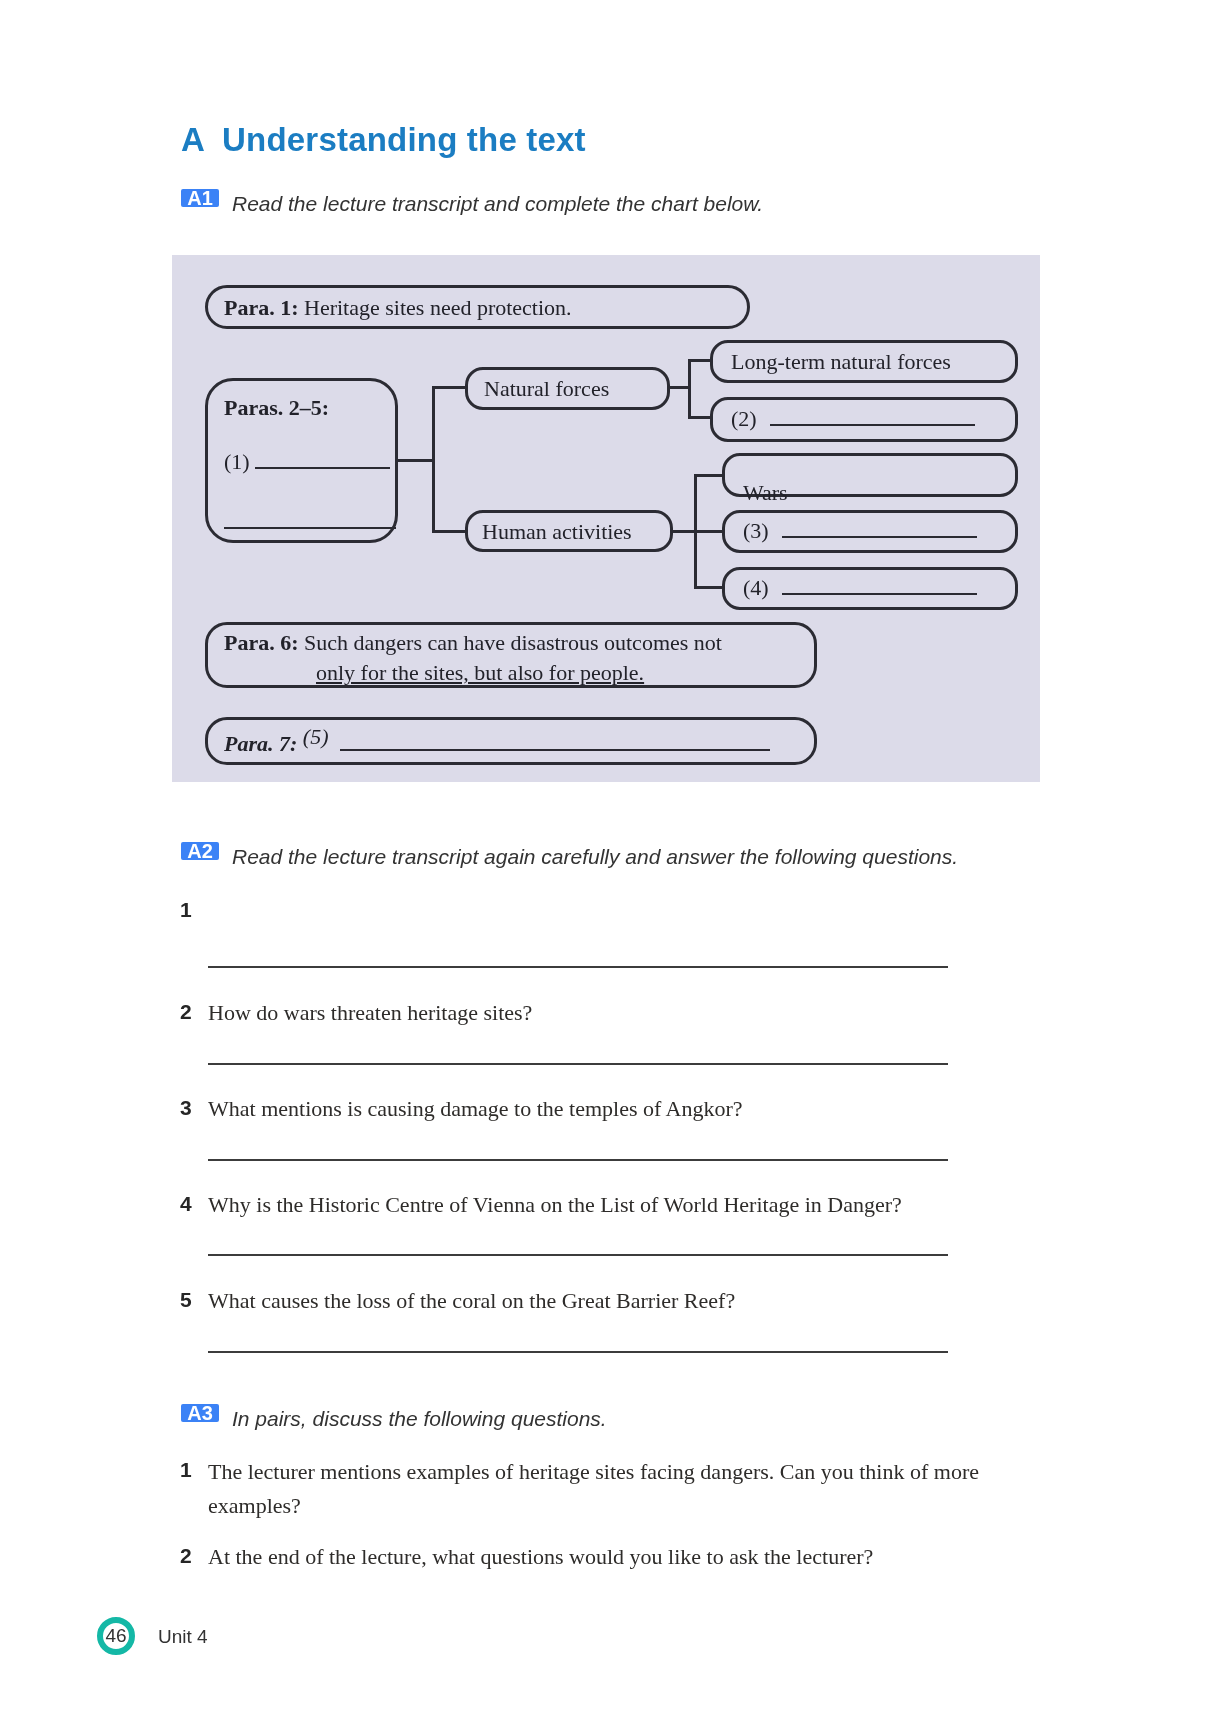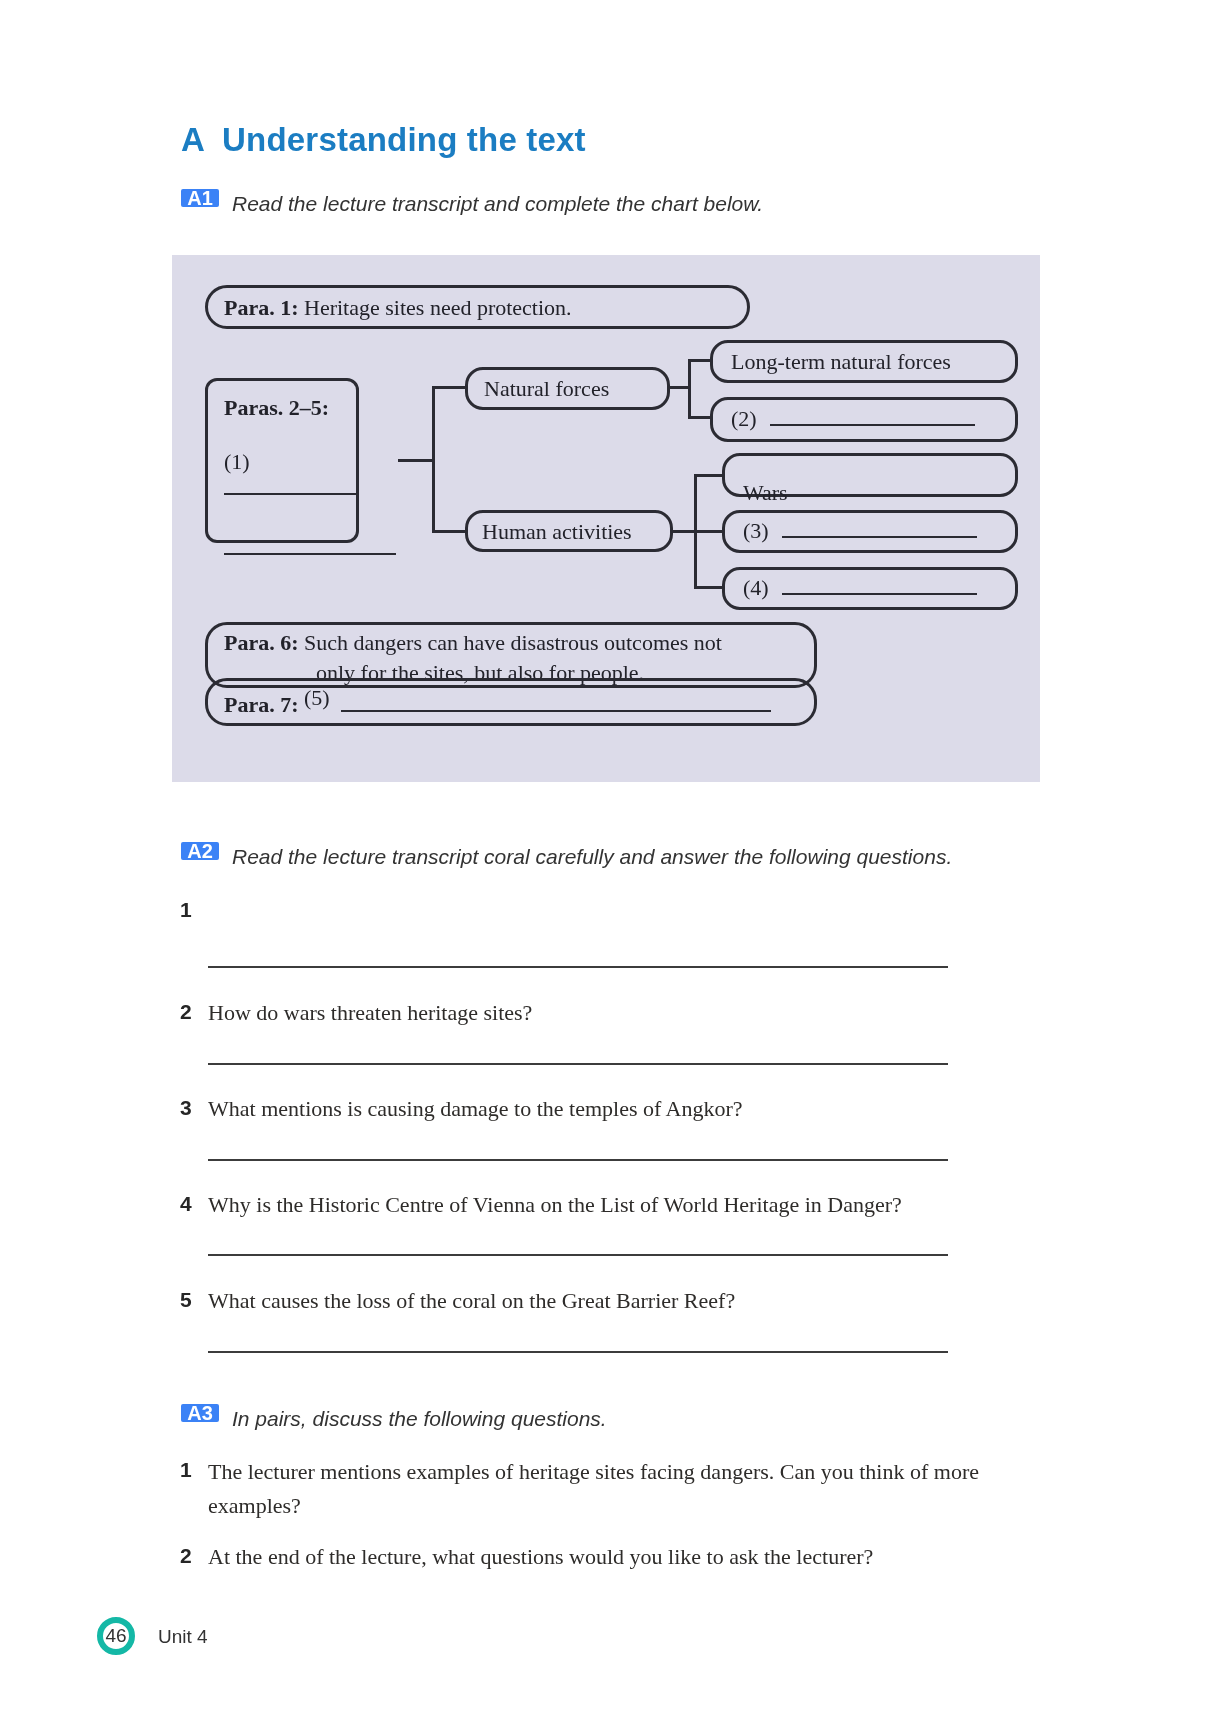--- a/index.html
+++ b/index.html
@@ -29,31 +29,31 @@
     position:absolute;border:3px solid #2b2b33;border-radius:18px;
     font-size:22px;color:#22222a;background:transparent;box-sizing:border-box;
   }
   .cbox .b{font-weight:bold;}
   .line-h{position:absolute;height:3px;background:#2b2b33;}
   .line-v{position:absolute;width:3px;background:#2b2b33;}
   .blank{display:inline-block;border-bottom:2px solid #2a2a32;height:18px;vertical-align:baseline;}
   .sup{position:relative;top:-7px;}
   
   .bx-para1   {left:33px; top:30px;  width:545px;height:44px;border-radius:22px;padding:7px 0 0 16px;}
-  .bx-paras25 {left:33px; top:123px; width:154px;height:165px;border-radius:12px;padding:14px 0 0 16px;}
+  .bx-paras25 {left:33px; top:123px; width:193px;height:165px;border-radius:28px;padding:14px 0 0 16px;}
   .bx-natural {left:293px;top:112px; width:205px;height:43px;padding:6px 0 0 16px;}
   .bx-human   {left:293px;top:255px; width:208px;height:42px;padding:6px 0 0 14px;}
   .bx-longterm{left:538px;top:85px;  width:308px;height:43px;padding:6px 0 0 18px;}
   .bx-blank2  {left:538px;top:142px; width:308px;height:45px;padding:6px 0 0 18px;}
   .bx-wars    {left:550px;top:198px; width:296px;height:44px;padding:24px 0 0 18px;}
   .bx-blank3  {left:550px;top:255px; width:296px;height:43px;padding:5px 0 0 18px;}
   .bx-blank4  {left:550px;top:312px; width:296px;height:43px;padding:5px 0 0 18px;}
   .bx-para6   {left:33px; top:367px; width:612px;height:66px;border-radius:22px;padding:3px 0 0 16px;line-height:30px;}
-  .bx-para6 .l2{padding-left:92px;}
-  .bx-para7   {left:33px; top:423px; width:612px;height:48px;border-radius:22px;padding:11px 0 0 16px;}
+  .bx-para6 .l2{padding-left:92px;text-decoration:underline;}
+  .bx-para7   {left:33px; top:462px; width:612px;height:48px;border-radius:22px;padding:11px 0 0 16px;font-style:italic;}
   .bx-paras25 .row1{display:block;margin-top:28px;}
   
   .qnum{
     position:absolute;left:180px;font-family:"Liberation Sans",sans-serif;
     font-weight:bold;font-size:21px;color:#262626;
   }
   .qtext{position:absolute;left:208px;font-size:22px;color:#2e2c2a;white-space:nowrap;}
   .qwrap{position:absolute;left:208px;width:852px;font-size:22px;color:#2e2c2a;line-height:34px;white-space:normal;}
   .ansline{position:absolute;left:208px;width:740px;height:0;border-bottom:2px solid #3c3c3c;}
   
@@ -138,21 +138,21 @@
     <div class="line-h" style="left:516px;top:161px;width:22px;"></div>
 
     <div class="line-h" style="left:501px;top:275px;width:24px;"></div>
     <div class="line-v" style="left:522px;top:219px;height:115px;"></div>
     <div class="line-h" style="left:522px;top:219px;width:28px;"></div>
     <div class="line-h" style="left:522px;top:275px;width:28px;"></div>
     <div class="line-h" style="left:522px;top:331px;width:28px;"></div>
   </div>
 
   <div class="badge" style="left:181px;top:842px;">A2</div>
-  <div class="instr" style="left:232px;top:845px;">Read the lecture transcript coral carefully and answer the following questions.</div>
+  <div class="instr" style="left:232px;top:845px;">Read the lecture transcript again carefully and answer the following questions.</div>
 
   <div class="qnum" style="top:898px;">1</div>
   <div class="ansline" style="top:966px;"></div>
 
   <div class="qnum" style="top:1000px;">2</div>
   <div class="qtext" style="top:1000px;">How do wars threaten heritage sites?</div>
   <div class="ansline" style="top:1063px;"></div>
 
   <div class="qnum" style="top:1096px;">3</div>
   <div class="qtext" style="top:1096px;">What mentions is causing damage to the temples of Angkor?</div>

